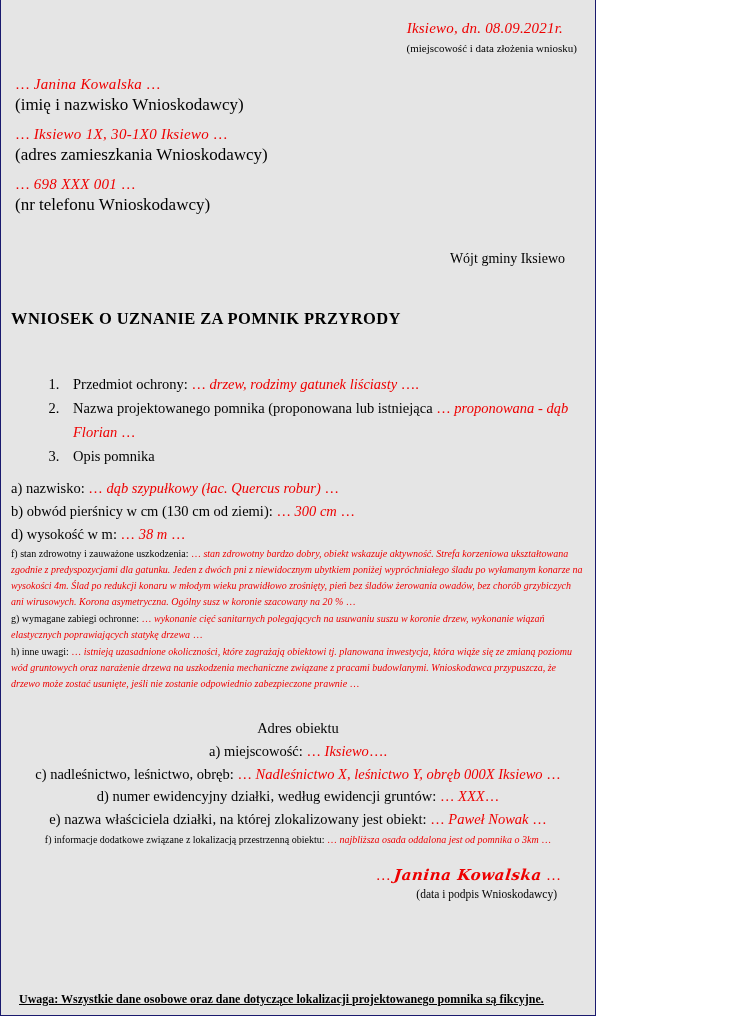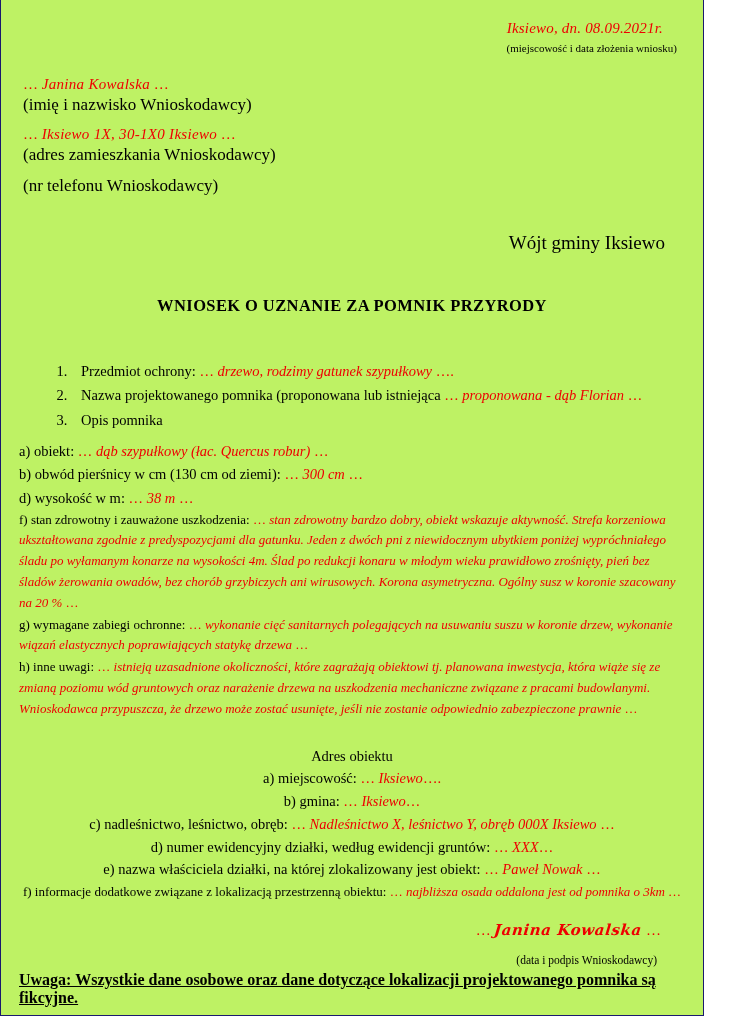--- a/index.html
+++ b/index.html
@@ -7,29 +7,29 @@
     margin: 0;
     padding: 0;
     background: #ffffff;
   }
   body {
     font-family: "Liberation Serif", "DejaVu Serif", serif;
     color: #000000;
   }
   .page {
     position: relative;
-    width: 704px;
+    width: 596px;
     height: 1016px;
     box-sizing: border-box;
-    background: #bef264;
+    background: #e5e5e5;
     border-left: 1px solid #1a1a6e;
     border-right: 1px solid #1a1a6e;
     border-bottom: 1px solid #1a1a6e;
     overflow: hidden;
-    padding: 0 18px;
+    padding: 0 10px;
   }
   .hand {
     color: #ee0000;
     font-style: italic;
     font-family: "Liberation Serif", "DejaVu Serif", serif;
   }
   .dots { color: #ee0000; }
   .black { color: #000; font-style: normal; }
 
   
@@ -67,28 +67,27 @@
     font-size: 17px;
     color: #000;
     margin-bottom: 11px;
     padding-left: 4px;
   }
 
   
   .addressee {
     margin-top: 36px;
     text-align: right;
-    font-size: 19px;
+    font-size: 14px;
     padding-right: 20px;
   }
 
   
   .doc-title {
     margin-top: 42px;
-    text-align: center;
     font-size: 16.5px;
     font-weight: bold;
     letter-spacing: 0.4px;
   }
 
   
   ol.main-list {
     margin: 44px 0 0 0;
     padding-left: 52px;
     font-size: 14.5px;
@@ -103,21 +102,21 @@
   .desc {
     margin-top: 8px;
     font-size: 14.5px;
     line-height: 1.52;
   }
   .desc p {
     margin: 0 0 1px 0;
   }
   .para {
     margin: 0 0 2px 0;
-    font-size: 13px;
+    font-size: 10px;
     line-height: 1.6;
     text-align: left;
   }
 
   
   .addr-block {
     margin-top: 26px;
     font-size: 14.5px;
     line-height: 1.5;
   }
@@ -137,30 +136,30 @@
     font-family: "DejaVu Serif", "Liberation Serif", serif;
     font-style: italic;
     font-weight: bold;
     letter-spacing: 0.6px;
     transform: skewX(-6deg);
     display: inline-block;
   }
   .sig-caption {
     font-size: 11.5px;
     color: #000;
-    margin-top: 15px;
+    margin-top: 4px;
     padding-right: 4px;
   }
 
   
   .footer-note {
     position: absolute;
     left: 18px;
     bottom: 8px;
-    font-size: 16px;
+    font-size: 12px;
     font-weight: bold;
     text-decoration: underline;
     color: #000;
   }
 </style>
 </head>
 <body>
 
 <div class="page">
 
@@ -178,48 +177,53 @@
     </div>
     <div class="sub">(imię i nazwisko Wnioskodawcy)</div>
 
     <div class="field">
       <span class="dots">…</span>
       <span class="hand">Iksiewo 1X, 30-1X0 Iksiewo</span>
       <span class="dots">…</span>
     </div>
     <div class="sub">(adres zamieszkania Wnioskodawcy)</div>
 
+    <div class="field">
+      <span class="dots">…</span>
+      <span class="hand">698 XXX 001</span>
+      <span class="dots">…</span>
+    </div>
     <div class="sub">(nr telefonu Wnioskodawcy)</div>
 
   </div>
 
   <div class="addressee">Wójt gminy Iksiewo</div>
 
   <div class="doc-title">WNIOSEK O UZNANIE ZA POMNIK PRZYRODY</div>
 
   <ol class="main-list">
     <li>
       <span class="black">Przedmiot ochrony: </span><span class="dots">…</span>
-      <span class="hand">drzewo, rodzimy gatunek szypułkowy</span>
+      <span class="hand">drzew, rodzimy gatunek liściasty</span>
       <span class="dots">….</span>
     </li>
     <li>
       <span class="black">Nazwa projektowanego pomnika (proponowana lub istniejąca </span><span class="dots">…</span>
       <span class="hand">proponowana - dąb Florian</span>
       <span class="dots">…</span>
     </li>
     <li>
       <span class="black">Opis pomnika</span>
     </li>
   </ol>
 
   <div class="desc">
 
     <p>
-      <span class="black">a) obiekt:</span>
+      <span class="black">a) nazwisko:</span>
       <span class="dots">…</span>
       <span class="hand">dąb szypułkowy (łac. Quercus robur)</span>
       <span class="dots">…</span>
     </p>
 
     <p>
       <span class="black">b) obwód pierśnicy w cm (130 cm od ziemi):</span>
       <span class="dots">…</span>
       <span class="hand">300 cm</span>
       <span class="dots">…</span>
@@ -258,25 +262,20 @@
   <div class="addr-block">
 
     <p>Adres obiektu</p>
 
     <p>
       <span class="black">a) miejscowość:</span>
       <span class="dots">…</span>
       <span class="hand">Iksiewo</span><span class="dots">….</span>
     </p>
 
-    <p>
-      <span class="black">b) gmina:</span>
-      <span class="dots">…</span>
-      <span class="hand">Iksiewo</span><span class="dots">…</span>
-    </p>
 
     <p>
       <span class="black">c) nadleśnictwo, leśnictwo, obręb:</span>
       <span class="dots">…</span>
       <span class="hand">Nadleśnictwo X, leśnictwo Y, obręb 000X Iksiewo</span>
       <span class="dots">…</span>
     </p>
 
     <p>
       <span class="black">d) numer ewidencyjny działki, według ewidencji gruntów:</span>

